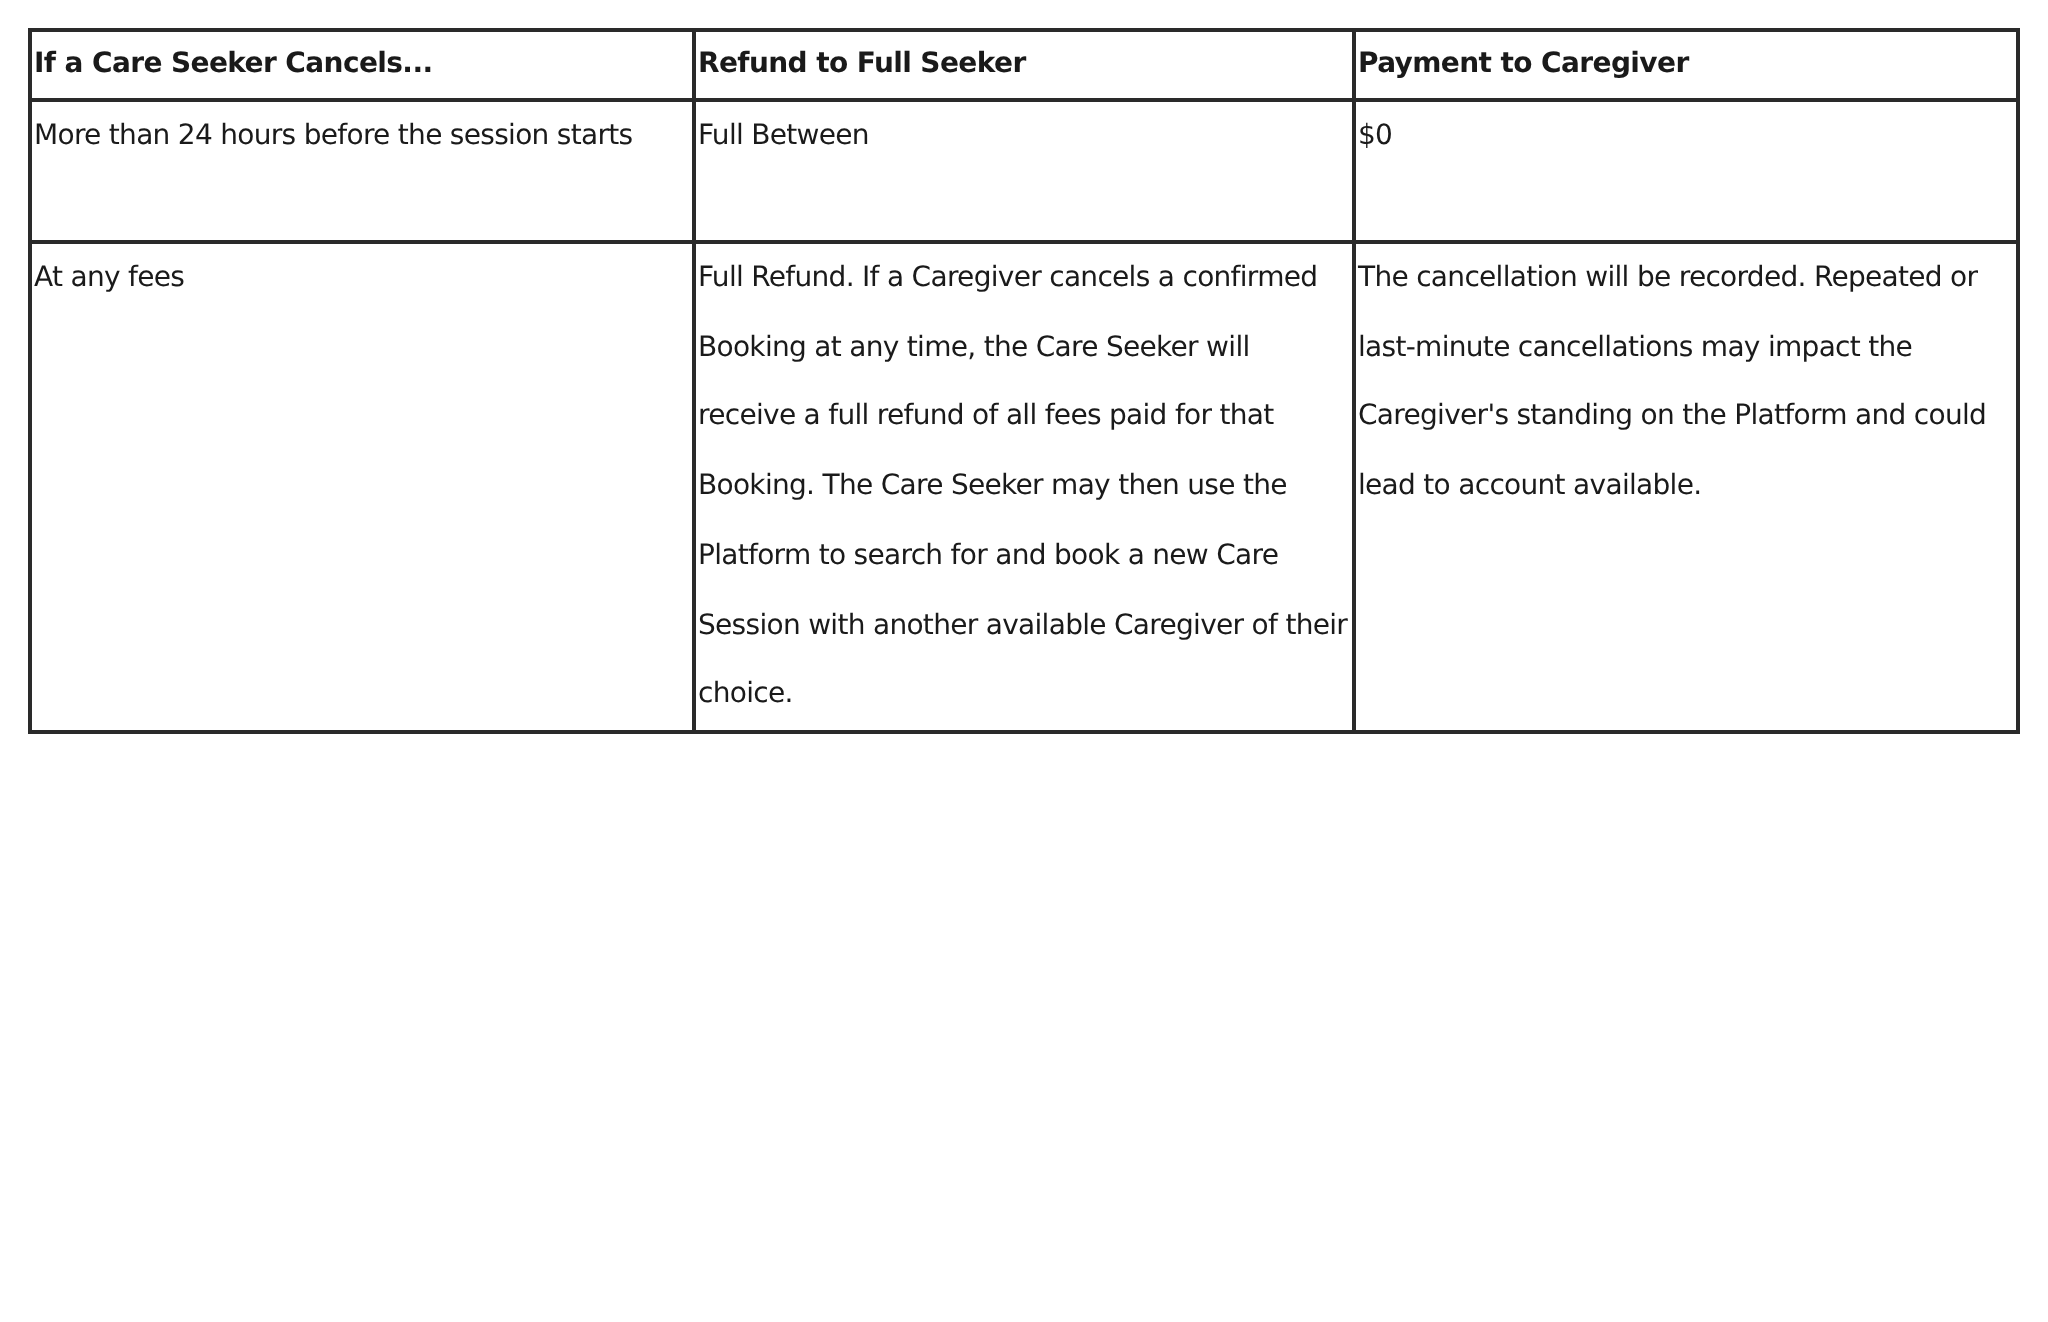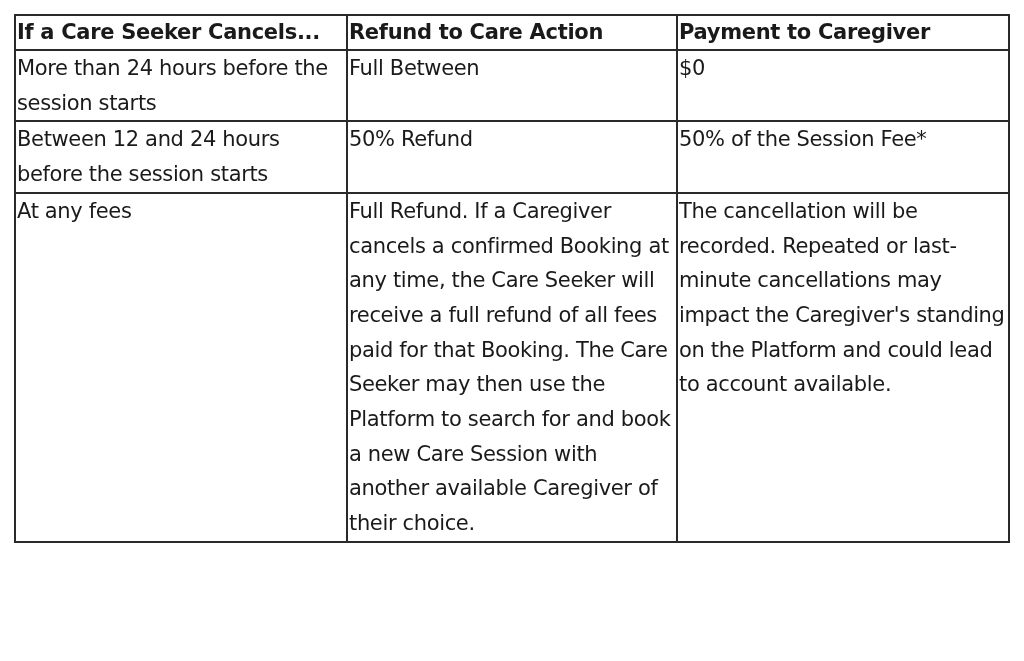--- a/index.html
+++ b/index.html
@@ -22,21 +22,21 @@
     table {
       border-collapse: collapse;
       table-layout: fixed;
       width: 994px;
     }
     td, th {
       border: 2px solid #2a2a2a;
       vertical-align: top;
       text-align: left;
       padding: 0 0 0 1px;
-      font-size: 21px;
+      font-size: 14px;
       line-height: 34.7px;
       letter-spacing: -0.35px;
       word-wrap: break-word;
     }
     th {
       font-weight: bold;
       line-height: 33px;
       letter-spacing: -0.3px;
     }
     col.c1 { width: 332px; }
@@ -51,32 +51,27 @@
 <div class="wrap">
   <table>
     <colgroup>
       <col class="c1">
         <col class="c2">
         <col class="c3">
     </colgroup>
     <tbody>
       <tr class="hdr">
         <th>If a Care Seeker Cancels...</th>
-        <th>Refund to Care Action</th>
+        <th>Refund to Full Seeker</th>
         <th>Payment to Caregiver</th>
       </tr>
       <tr class="r2">
         <td>More than 24 hours before the session starts</td>
         <td>Full Between</td>
         <td>$0</td>
-      </tr>
-      <tr class="r2">
-        <td>Between 12 and 24 hours before the session starts</td>
-        <td>50% Refund</td>
-        <td>50% of the Session Fee*</td>
       </tr>
       <tr>
         <td>At any fees</td>
         <td>Full Refund. If a Caregiver cancels a confirmed Booking at any time, the Care Seeker will receive a full refund of all fees paid for that Booking. The Care Seeker may then use the Platform to search for and book a new Care Session with another available Caregiver of their choice.</td>
         <td>The cancellation will be recorded. Repeated or last-minute cancellations may impact the Caregiver's standing on the Platform and could lead to account available.</td>
       </tr>
     </tbody>
   </table>
 </div>
 

